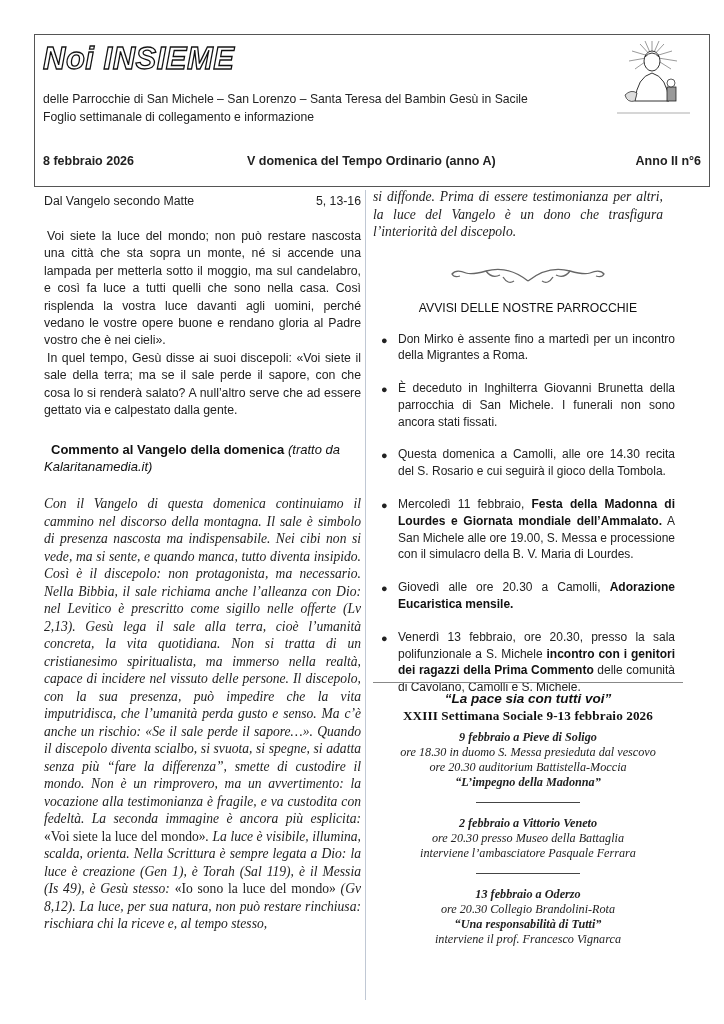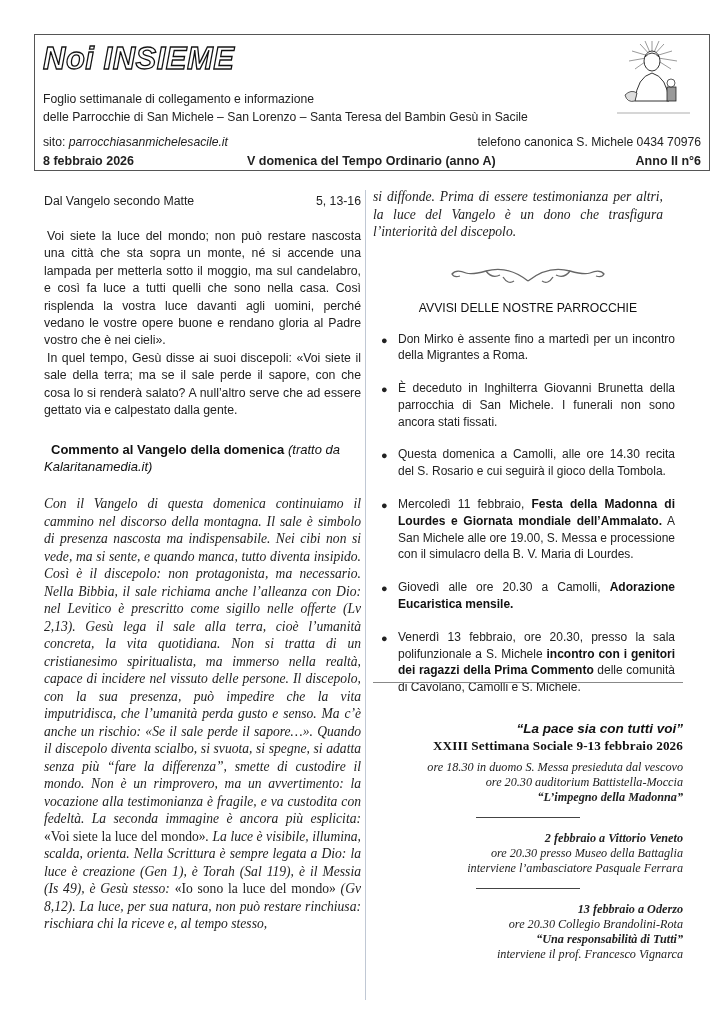--- a/index.html
+++ b/index.html
@@ -1,20 +1,20 @@
 <!DOCTYPE html>
 <html><head>
 <meta charset="utf-8">
 <style>
   * { box-sizing: border-box; margin: 0; padding: 0; }
   html, body { width: 724px; height: 1024px; background: #ffffff; overflow: hidden; }
   body { position: relative; font-family: "Liberation Sans", sans-serif; color: #1a1a1a; }
 
   .masthead {
-    position: absolute; left: 34px; top: 34px; width: 676px; height: 137px;
+    position: absolute; left: 34px; top: 34px; width: 676px; height: 153px;
     border: 1.5px solid #555;
   }
   .title {
     position: absolute; left: 8px; top: 6px;
     font-family: "Liberation Sans", sans-serif; font-style: italic; font-weight: bold;
     font-size: 31px; letter-spacing: 0.5px;
     color: #ffffff; -webkit-text-stroke: 1.3px #111;
   }
   .subtitle {
     position: absolute; left: 8px; top: 55px; font-size: 12.2px; line-height: 18px; color: #222;
@@ -64,36 +64,36 @@
     position: relative; padding-left: 25px; padding-right: 8px; font-size: 12px; line-height: 16.8px;
     text-align: justify; color: #222; margin-bottom: 16px;
   }
   .avvisi-list li .bullet {
     position: absolute; left: 8px; top: 1px; font-size: 11px;
   }
   .avvisi-list b { font-weight: bold; color: #111; }
 
   .sep-line { position: absolute; left: 373px; top: 682px; width: 310px; height: 1px; background: #888; }
 
-  .social { position: absolute; left: 373px; top: 720px; width: 310px; text-align: right; color: #222; }
+  .social { position: absolute; left: 373px; top: 690px; width: 310px; text-align: center; color: #222; }
   .social .motto { font-family: "Liberation Sans", sans-serif; font-weight: bold; font-style: italic; font-size: 13.5px; line-height: 17px; color: #111; }
   .social .week { font-family: "Liberation Serif", serif; font-weight: bold; font-size: 13.2px; line-height: 17px; color: #111; letter-spacing: 0.1px; }
   .event { margin-top: 6px; font-family: "Liberation Serif", serif; font-style: italic; font-size: 12.2px; line-height: 15px; }
   .event .ev-title { font-weight: bold; }
   .event .ev-talk { font-weight: bold; }
   .short-sep { width: 104px; height: 1px; background: #444; margin: 12px auto 13px; }
 </style>
 </head>
 <body>
 
 <div class="masthead">
   <div class="title">Noi INSIEME</div>
   <div class="subtitle">
+    <div>delle Parrocchie di San Michele – San Lorenzo – Santa Teresa del Bambin Gesù in Sacile</div>
     <div>Foglio settimanale di collegamento e informazione</div>
-    <div>delle Parrocchie di San Michele – San Lorenzo – Santa Teresa del Bambin Gesù in Sacile</div>
   </div>
   <svg class="illustration" viewBox="0 0 95 82">
     <g stroke="#555" stroke-width="0.6" fill="none">
       <line x1="47" y1="18" x2="47" y2="2"></line>
         <line x1="47" y1="18" x2="35" y2="5"></line>
         <line x1="47" y1="18" x2="59" y2="5"></line>
       <line x1="47" y1="18" x2="27" y2="12"></line>
         <line x1="47" y1="18" x2="67" y2="12"></line>
         <line x1="47" y1="18" x2="24" y2="22"></line>
       <line x1="47" y1="18" x2="72" y2="22"></line>
@@ -103,24 +103,20 @@
         <line x1="47" y1="18" x2="66" y2="30"></line>
     </g>
     <ellipse cx="47" cy="22" rx="8" ry="10" fill="#fff" stroke="#333" stroke-width="1"></ellipse>
     <path d="M40 18 Q47 10 54 18" stroke="#333" fill="none" stroke-width="1"></path>
     <path d="M30 62 Q32 38 47 34 Q62 38 64 62 Z" fill="#fff" stroke="#333" stroke-width="1"></path>
     <path d="M20 56 Q26 50 32 54 L30 62 Q22 64 20 56Z" fill="#ddd" stroke="#333" stroke-width="0.8"></path>
     <rect x="62" y="48" width="9" height="14" fill="#999" stroke="#222" stroke-width="0.8"></rect>
     <circle cx="66" cy="44" r="4" fill="#fff" stroke="#333" stroke-width="0.8"></circle>
     <line x1="12" y1="74" x2="85" y2="74" stroke="#777" stroke-width="0.6"></line>
   </svg>
-  <div class="info-row r1">
-    <span><span>sito: </span><span class="it">parrocchiasanmichelesacile.it</span></span>
-    <span>telefono canonica S. Michele 0434 70976</span>
-  </div>
   <div class="info-row r2">
     <span>8 febbraio 2026</span>
     <span class="center">V domenica del Tempo Ordinario (anno A)</span>
     <span>Anno II n°6</span>
   </div>
 </div>
 
 <div class="divider-v"></div>
 
 <div class="col-left">
@@ -170,20 +166,21 @@
   </ul>
 </div>
 
 <div class="sep-line"></div>
 
 <div class="social">
   <div class="motto">“La pace sia con tutti voi”</div>
   <div class="week">XXIII Settimana Sociale 9-13 febbraio 2026</div>
 
   <div class="event">
+    <div class="ev-title">9 febbraio a Pieve di Soligo</div>
     <div>ore 18.30 in duomo S. Messa presieduta dal vescovo</div>
     <div>ore 20.30 auditorium Battistella-Moccia</div>
     <div class="ev-talk">“L’impegno della Madonna”</div>
   </div>
   <div class="short-sep"></div>
   <div class="event" style="margin-top:0">
     <div class="ev-title">2 febbraio a Vittorio Veneto</div>
     <div>ore 20.30 presso Museo della Battaglia</div>
     <div>interviene l’ambasciatore Pasquale Ferrara</div>
   </div>

